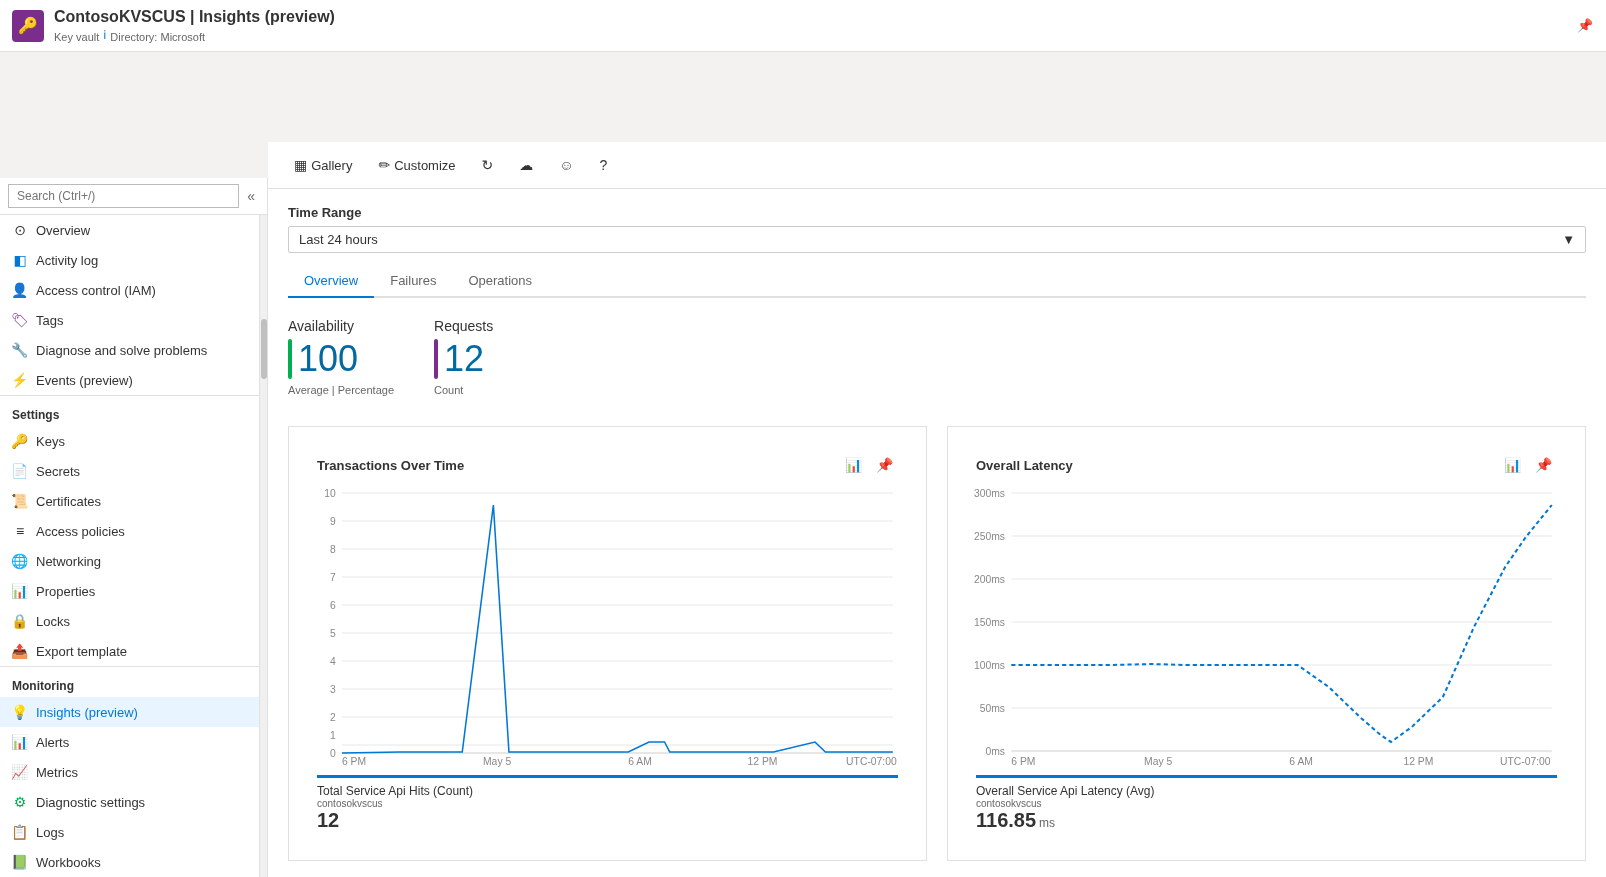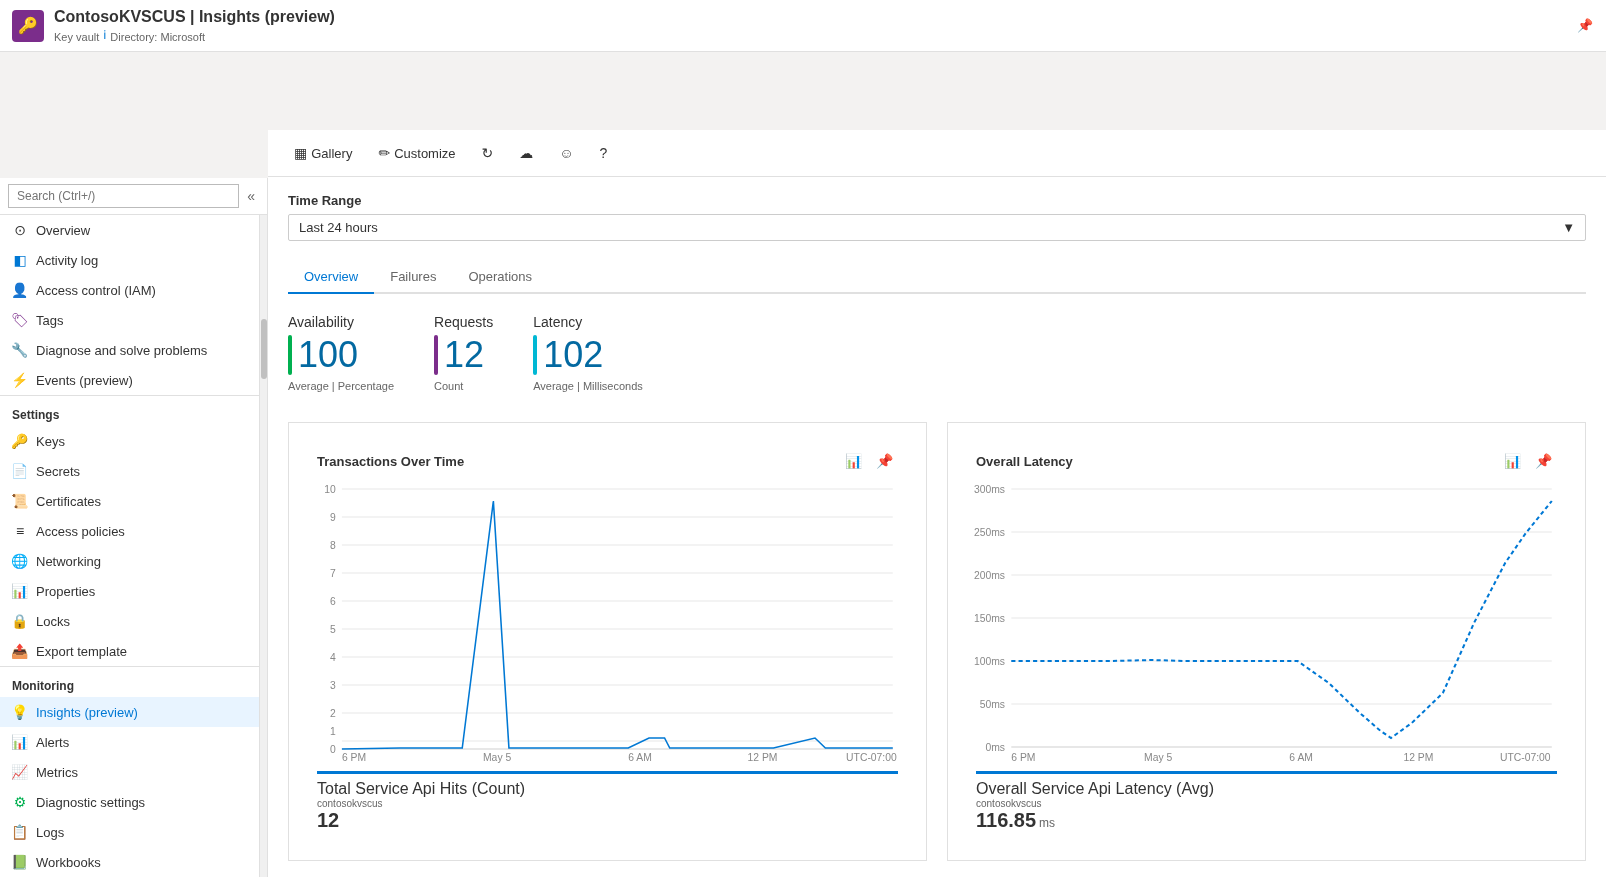--- a/index.html
+++ b/index.html
@@ -32,21 +32,21 @@
     
     .toolbar { display: flex; align-items: center; gap: 6px; padding: 10px 16px; border-bottom: 1px solid #e0e0e0; background: #fff; }
     .toolbar-btn { display: flex; align-items: center; gap: 4px; padding: 5px 10px; border: none; background: none; cursor: pointer; font-size: 13px; color: #333; border-radius: 2px; }
     .toolbar-btn.gallery-btn { color: #333; }
     .toolbar-icon { font-size: 14px; }
 
     
     .insights-content { padding: 16px 20px; }
 
     
-    .time-range-section { margin-bottom: 20px; }
+    .time-range-section { margin-bottom: 12px; }
     .time-range-label { font-size: 13px; font-weight: 600; margin-bottom: 6px; color: #333; }
     .time-range-select { display: flex; align-items: center; border: 1px solid #ccc; padding: 5px 10px; background: #fff; cursor: pointer; font-size: 13px; min-width: 140px; justify-content: space-between; border-radius: 2px; }
 
     
     .tabs { display: flex; gap: 0; border-bottom: 2px solid #e0e0e0; margin-bottom: 20px; }
     .tab { padding: 8px 16px; cursor: pointer; font-size: 13px; color: #666; border-bottom: 2px solid transparent; margin-bottom: -2px; }
     .tab.active { color: #0078d4; border-bottom-color: #0078d4; font-weight: 500; }
 
     
     .metrics-row { display: flex; gap: 40px; margin-bottom: 30px; }
@@ -59,21 +59,21 @@
 
     
     .charts-row { display: flex; gap: 20px; }
     .chart-container { flex: 1; border: 1px solid #e0e0e0; padding: 28px; background: #fff; }
     .chart-header { display: flex; justify-content: space-between; align-items: center; margin-bottom: 12px; }
     .chart-title { font-size: 13px; font-weight: 600; color: #333; }
     .chart-actions { display: flex; gap: 6px; }
     .chart-action-btn { background: none; border: none; cursor: pointer; color: #666; font-size: 14px; padding: 2px 4px; }
     .chart-area { position: relative; height: 280px; }
     .chart-legend { margin-top: 8px; border-top: 3px solid #0078d4; padding-top: 6px; }
-    .chart-legend-title { font-size: 16px; color: #333; }
+    .chart-legend-title { font-size: 12px; color: #333; }
     .chart-legend-value { font-size: 20px; font-weight: 600; color: #333; display: flex; align-items: baseline; gap: 3px; }
     .chart-legend-value span.unit { font-size: 12px; font-weight: 400; color: #666; }
 
     
     svg { overflow: visible; }
 
     .sidebar-search-wrapper { display: flex; align-items: center; padding: 6px 8px; gap: 4px; border-bottom: 1px solid #e0e0e0; }
     .sidebar-search-wrapper input { flex: 1; border: 1px solid #bbb; padding: 4px 8px; font-size: 12px; outline: none; }
     .sidebar-chevron { cursor: pointer; color: #666; font-size: 14px; padding: 4px; }
   </style>
@@ -254,28 +254,20 @@
 
         <div class="metric-card">
           <div class="metric-label">Requests</div>
           <div class="metric-value-row">
             <div class="metric-bar" style="background:#7b2d8b;"></div>
             <div class="metric-value">12</div>
           </div>
           <div class="metric-sublabel">Count</div>
         </div>
 
-        <div class="metric-card">
-          <div class="metric-label">Latency</div>
-          <div class="metric-value-row">
-            <div class="metric-bar" style="background:#00b8d4;"></div>
-            <div class="metric-value">102</div>
-          </div>
-          <div class="metric-sublabel">Average | Milliseconds</div>
-        </div>
       </div>
 
       <div class="charts-row">
 
         <div class="chart-container">
           <div class="chart-header">
             <span class="chart-title">Transactions Over Time</span>
             <div class="chart-actions">
               <button class="chart-action-btn">📊</button>
               <button class="chart-action-btn">📌</button>

